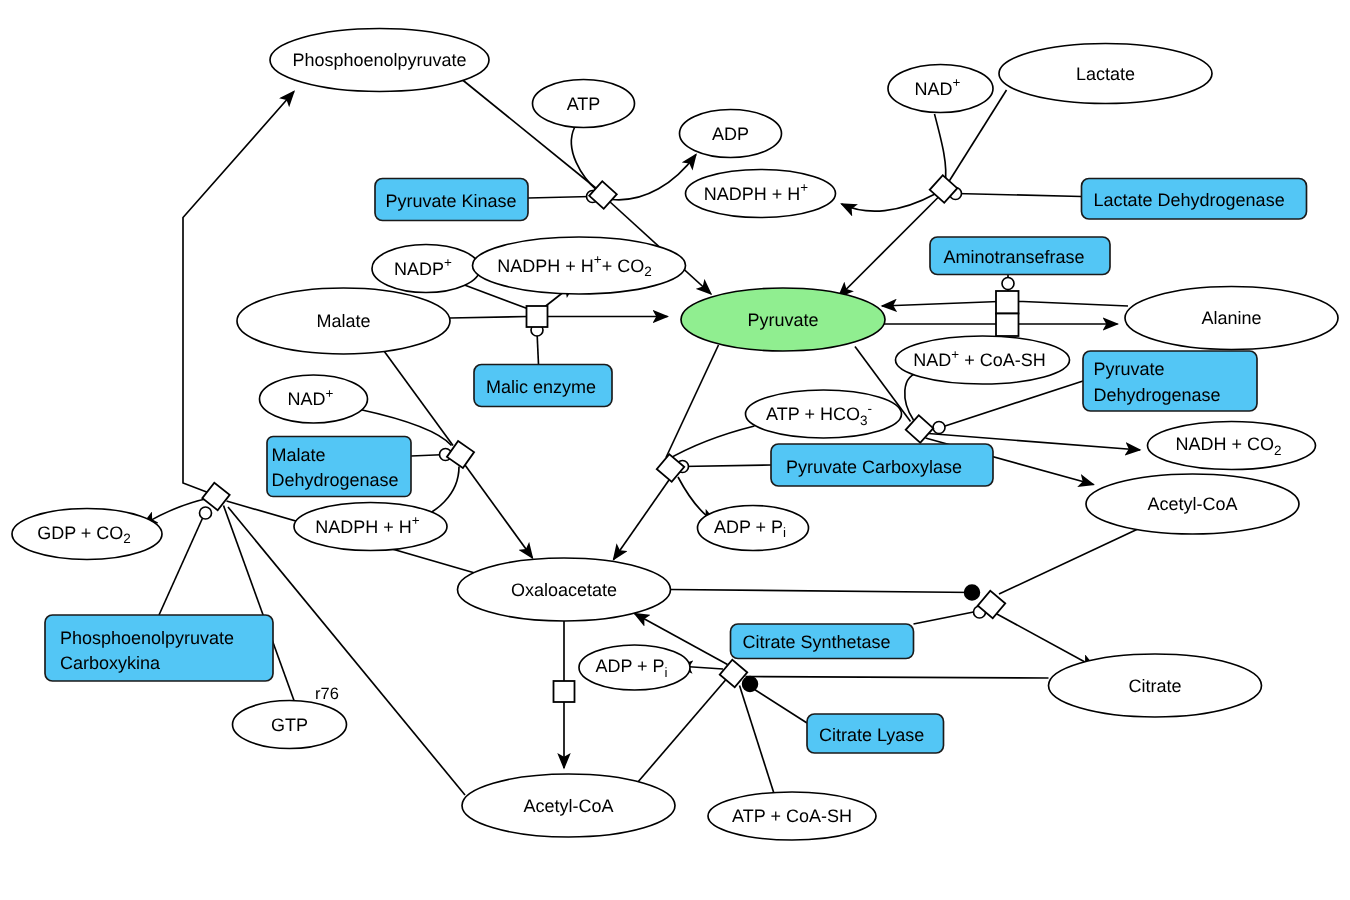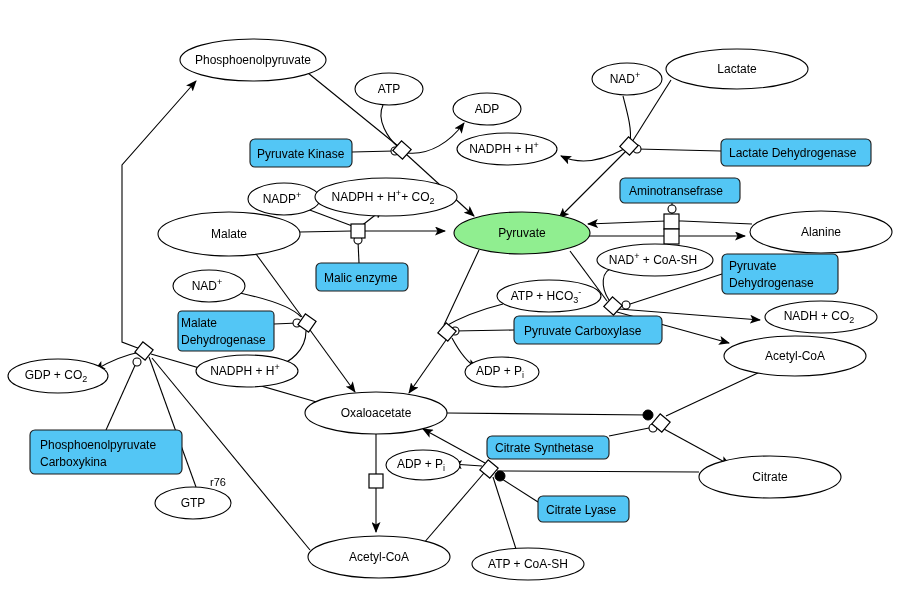--- a/index.html
+++ b/index.html
@@ -1,19 +1,19 @@
 <!DOCTYPE html>
 <html><head>
 <meta charset="utf-8">
 <title>Metabolic Pathway Diagram</title>
 <style>
   html,body{margin:0;padding:0;background:#ffffff;}
   body{width:900px;height:600px;overflow:hidden;
        font-family:"Liberation Sans","DejaVu Sans",sans-serif;}
-  #canvas{position:relative;width:900px;height:508px;margin-top:20px;}
+  #canvas{position:relative;width:900px;height:508px;}
   svg#graph{position:absolute;left:0;top:0;width:900px;height:600px;}
   .node-label{font-size:12px;fill:#000;text-anchor:middle;dominant-baseline:middle;}
   .enz-label{font-size:12px;fill:#000;}
   .sub{font-size:9px;}
   .sup{font-size:9px;}
   .edge{fill:none;stroke:#000;stroke-width:1.1;}
   .ell{fill:#ffffff;stroke:#000;stroke-width:1.1;}
   .ell-hi{fill:#90EE90;stroke:#000;stroke-width:1.1;}
   .enzbox{fill:#53C6F5;stroke:#1a1a1a;stroke-width:1.1;}
   .jsq{fill:#ffffff;stroke:#000;stroke-width:1.2;}

